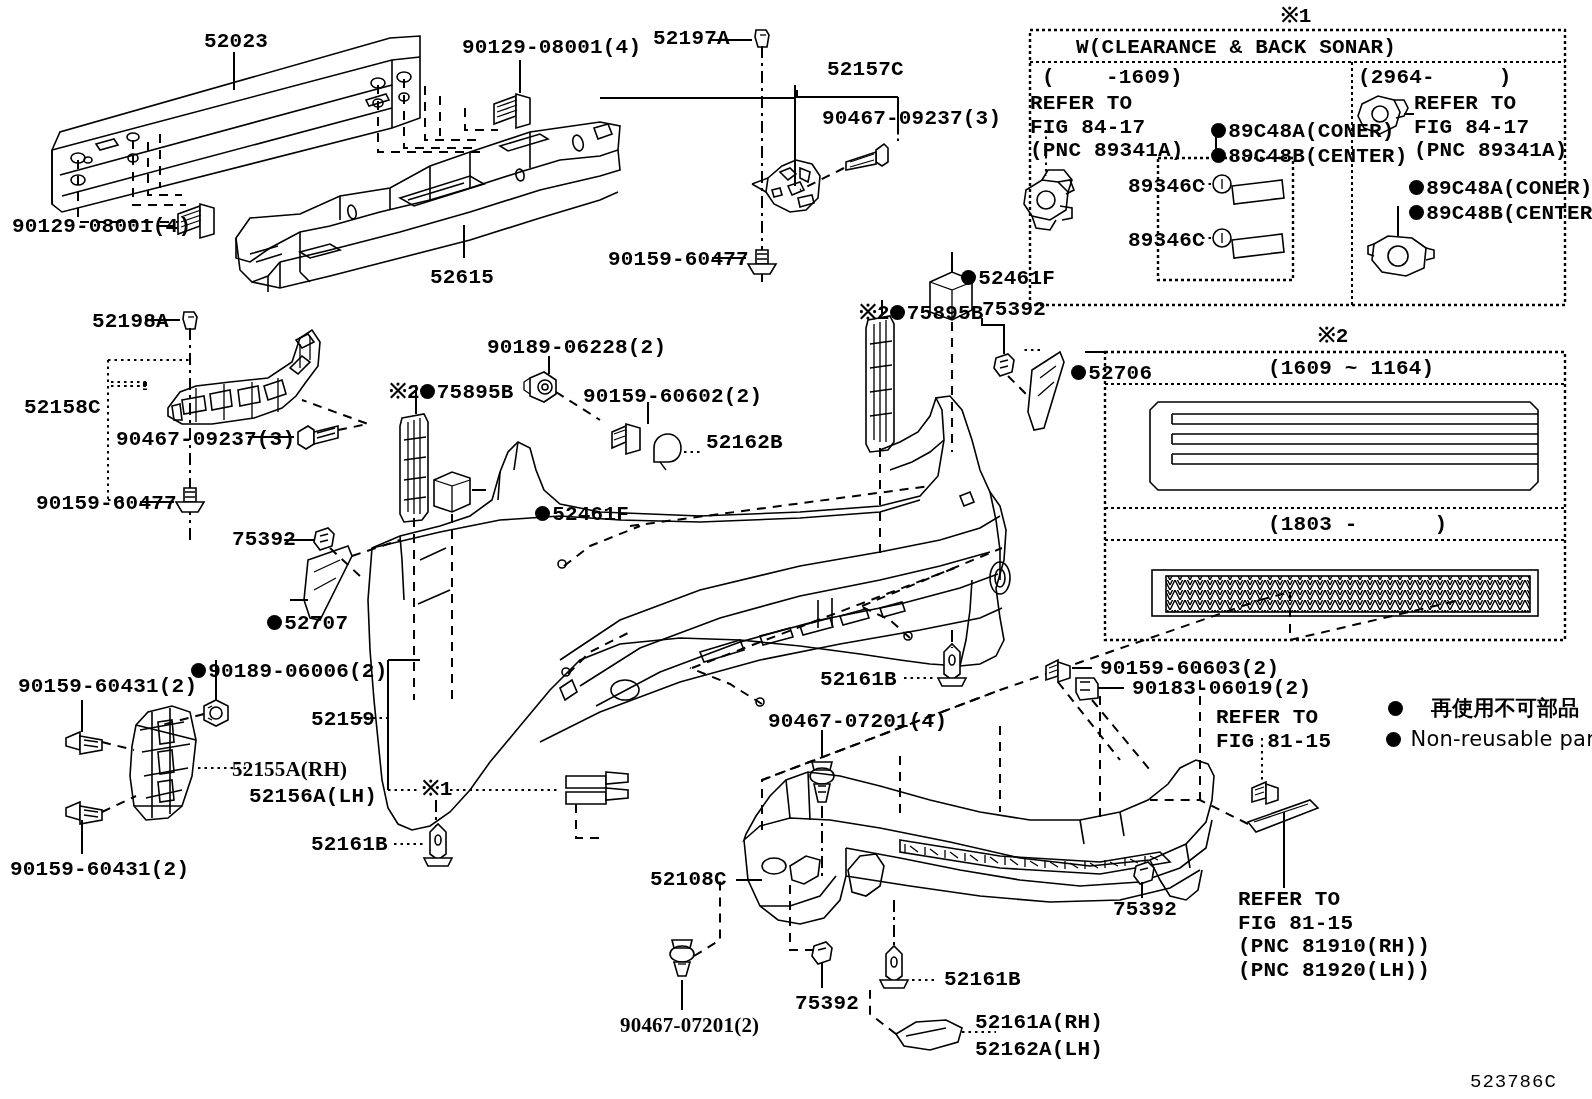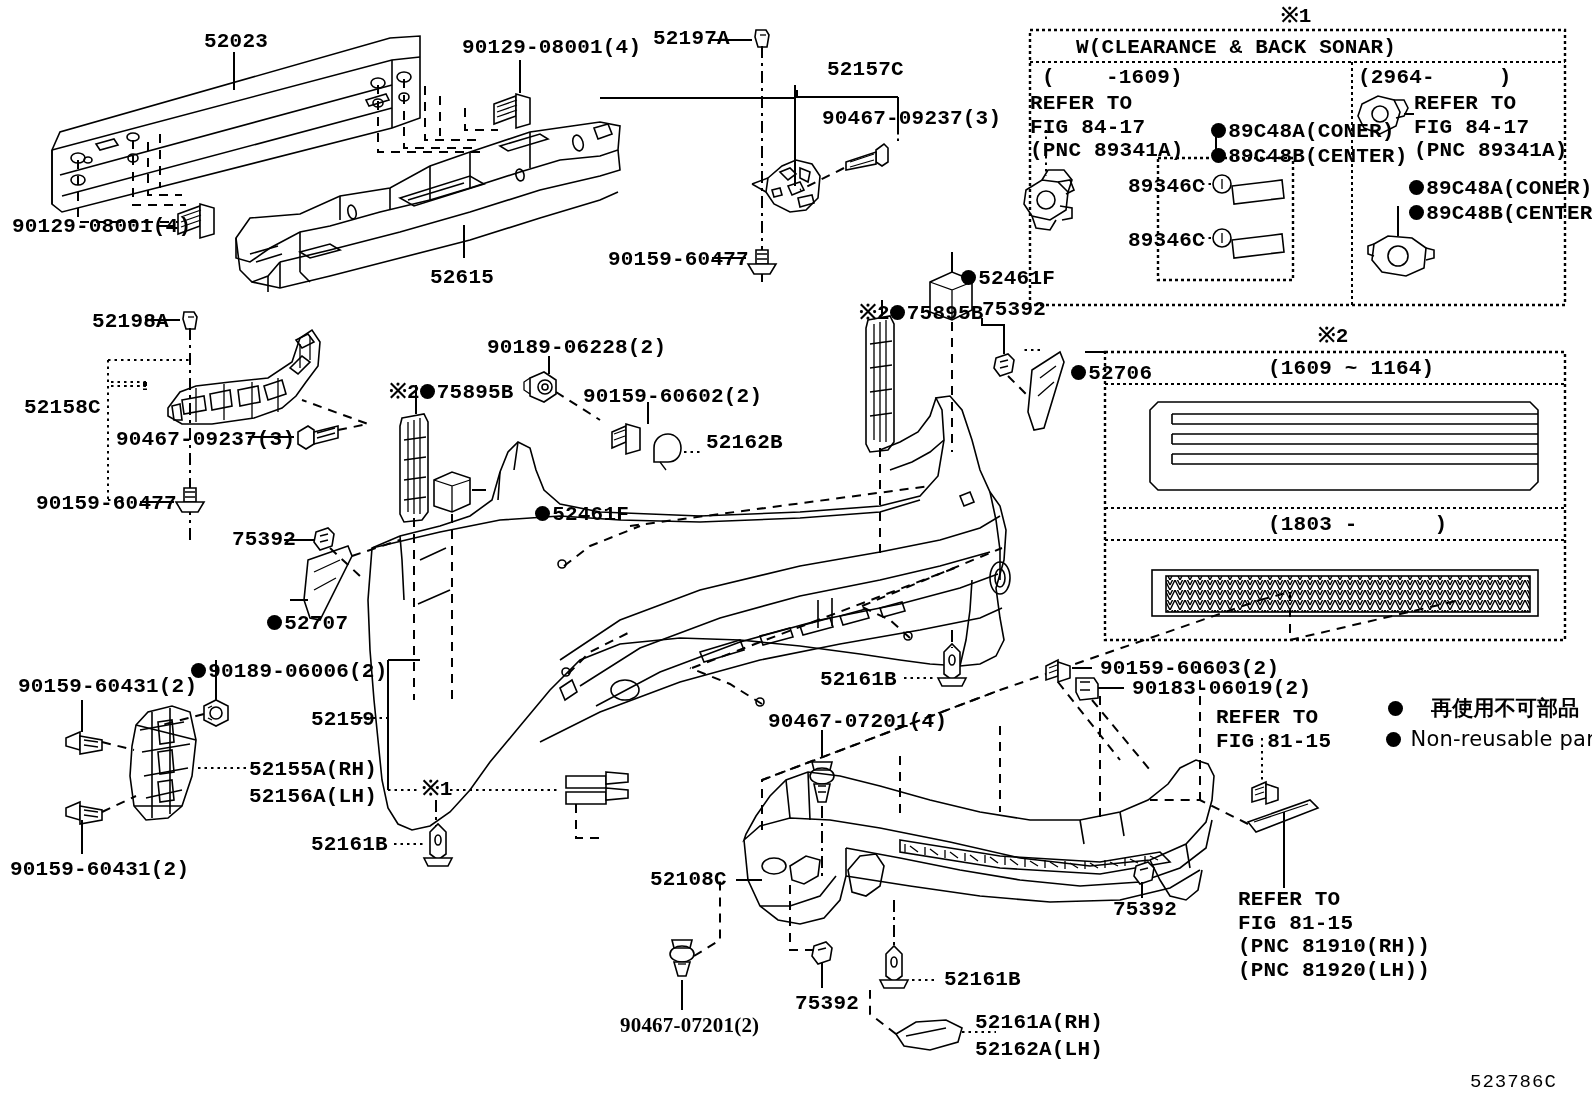--- a/index.html
+++ b/index.html
@@ -651,21 +651,21 @@
 
   <div class="lbl" style="left:232px;top:528px;">75392</div>
   <div class="lbl" style="left:216px;top:588px;">
     <span class="dot"></span><span>52707</span>
   </div>
   <div class="lbl" style="left:140px;top:636px;">
     <span class="dot"></span><span>90189-06006(2)</span>
   </div>
   <div class="lbl" style="left:18px;top:675px;">90159-60431(2)</div>
   <div class="lbl" style="left:10px;top:858px;">90159-60431(2)</div>
-  <div class="lbl" style="left:249px;top:758px;">52155A(RH)</div>
+  <div class="lbl" style="left:232px;top:758px;font-family:Liberation Serif, serif;">52155A(RH)</div>
   <div class="lbl" style="left:249px;top:785px;">52156A(LH)</div>
 
   <div class="lbl" style="left:311px;top:708px;">52159</div>
   <div class="lbl" style="left:422px;top:778px;">※1</div>
   <div class="lbl" style="left:311px;top:833px;">52161B</div>
 
   <div class="lbl" style="left:820px;top:668px;">52161B</div>
   <div class="lbl" style="left:768px;top:710px;">90467-07201(4)</div>
   <div class="lbl" style="left:1100px;top:657px;">90159-60603(2)</div>
   <div class="lbl" style="left:1132px;top:677px;">90183-06019(2)</div>

